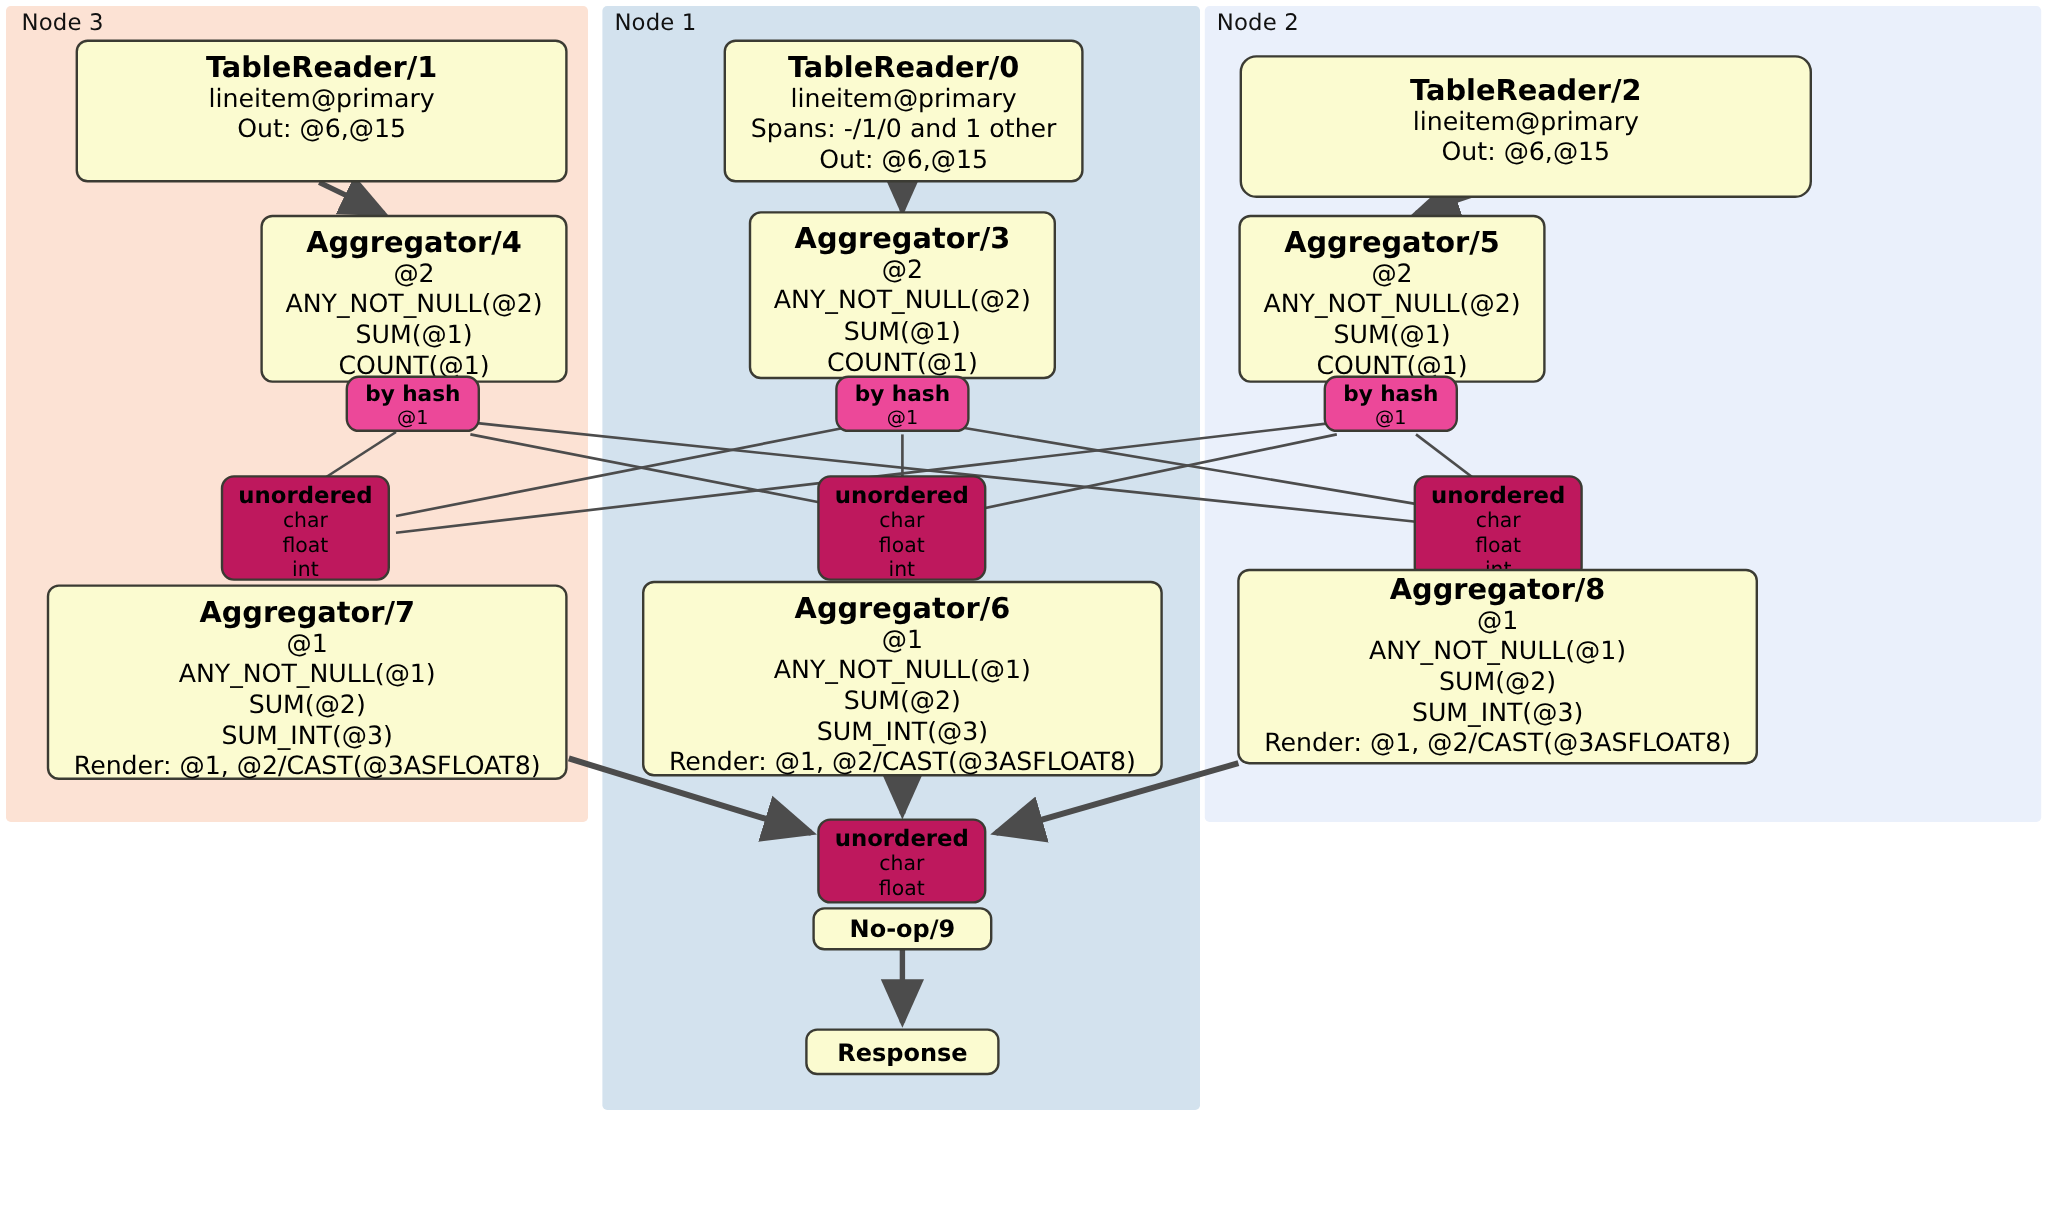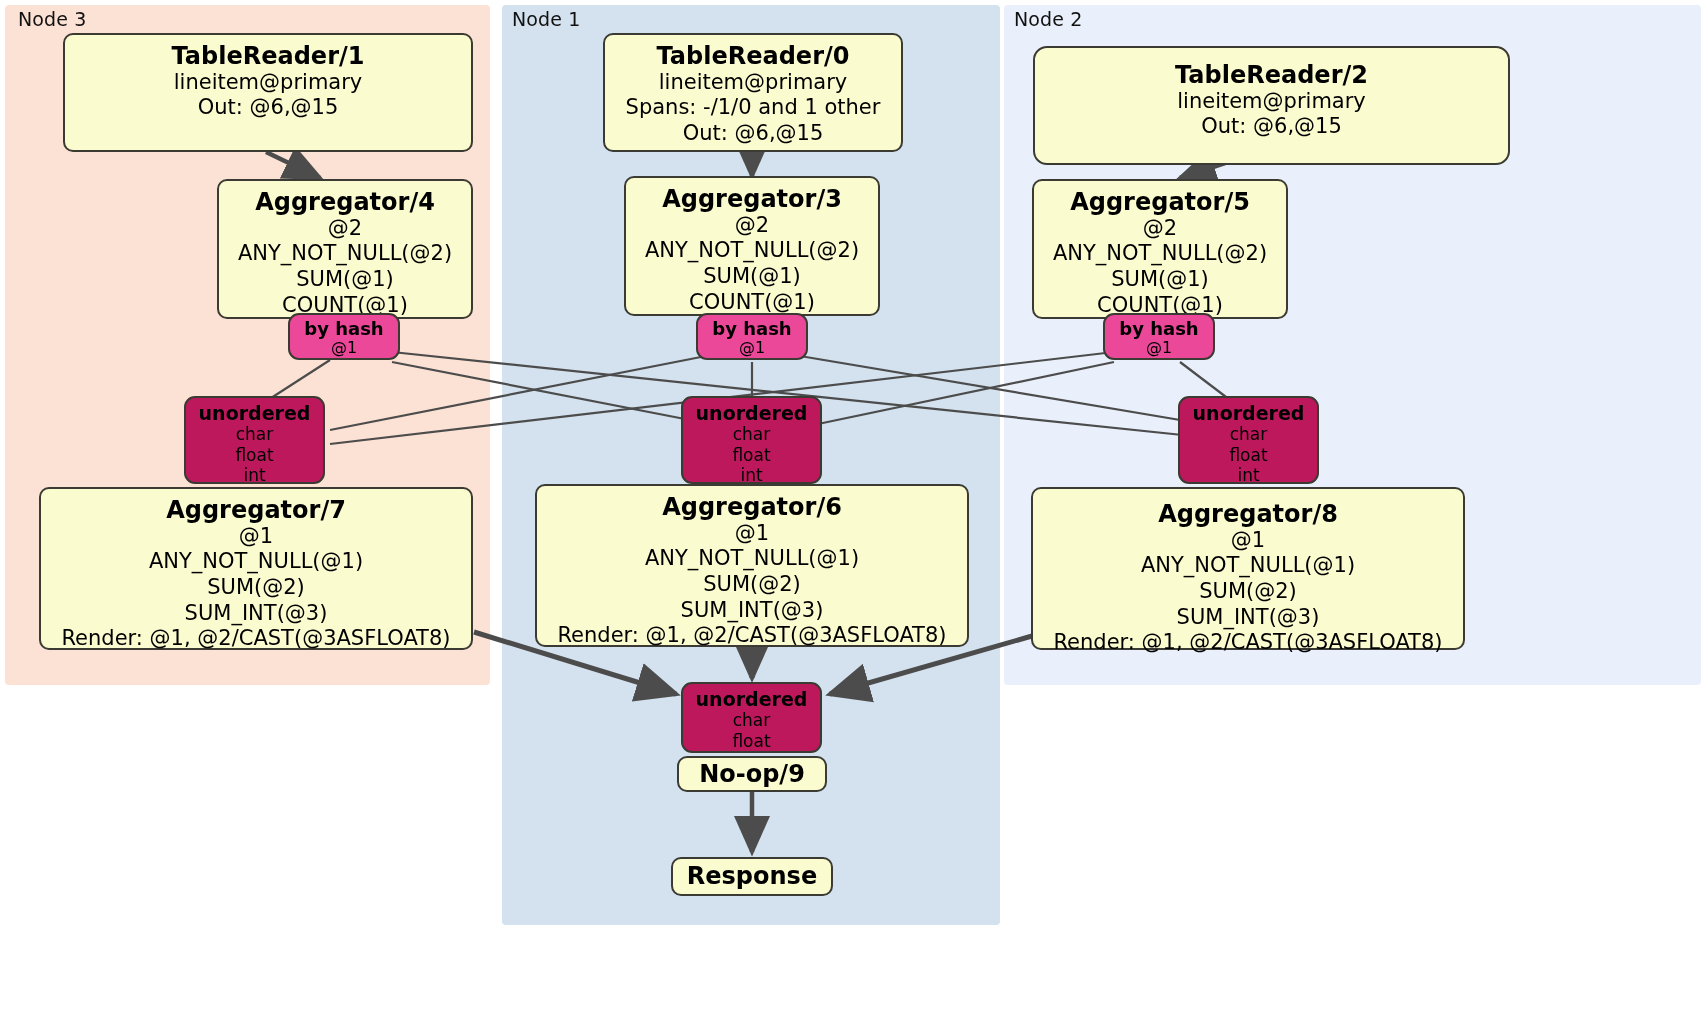--- a/index.html
+++ b/index.html
@@ -18,21 +18,21 @@
        align-items:center;justify-content:flex-start;text-align:right;}
   .proc{background:#fbfbd0;border:2px solid #3b3b33;border-radius:10px;color:#000;}
   .router{background:#ec4899;border:2px solid #3b3b33;border-radius:11px;color:#000;}
   .sync{background:#be185d;border:2px solid #3b3b33;border-radius:11px;color:#000;}
   .t-title{font-weight:bold;font-size:24px;line-height:1.12;}
   .t-line{font-size:21px;line-height:1.22;white-space:nowrap;}
   .r-title{font-weight:bold;font-size:18px;line-height:1.1;}
   .r-line{font-size:16px;line-height:1.15;}
   .s-title{font-weight:bold;font-size:19px;line-height:1.12;}
   .s-line{font-size:17px;line-height:1.2;}
-  .nop-title{font-weight:bold;font-size:24px;line-height:1.1;}
+  .nop-title{font-weight:bold;font-size:20px;line-height:1.1;}
 </style>
 </head>
 <body>
 
 <div id="stage">
 
   <div class="panel" style="left:5px;top:5px;width:485px;height:680px;background:#fce2d4;"></div>
   <div class="panel-label" style="left:18px;top:8px;">Node 3</div>
 
   <div class="panel" style="left:502px;top:5px;width:498px;height:920px;background:#d3e2ee;"></div>
@@ -164,21 +164,21 @@
 
   <div class="box proc" style="left:535px;top:484px;width:434px;height:163px;padding-top:8px;">
     <div class="t-title">Aggregator/6</div>
     <div class="t-line">@1</div>
     <div class="t-line">ANY_NOT_NULL(@1)</div>
     <div class="t-line">SUM(@2)</div>
     <div class="t-line">SUM_INT(@3)</div>
     <div class="t-line">Render: @1, @2/CAST(@3ASFLOAT8)</div>
   </div>
 
-  <div class="box proc" style="left:1031px;top:487px;width:434px;height:163px;padding-top:12px;">
+  <div class="box proc" style="left:1031px;top:474px;width:434px;height:163px;padding-top:2px;">
     <div class="t-title">Aggregator/8</div>
     <div class="t-line">@1</div>
     <div class="t-line">ANY_NOT_NULL(@1)</div>
     <div class="t-line">SUM(@2)</div>
     <div class="t-line">SUM_INT(@3)</div>
     <div class="t-line">Render: @1, @2/CAST(@3ASFLOAT8)</div>
   </div>
 
   <div class="box sync" style="left:681px;top:682px;width:141px;height:71px;padding-top:5px;">
     <div class="s-title">unordered</div>

